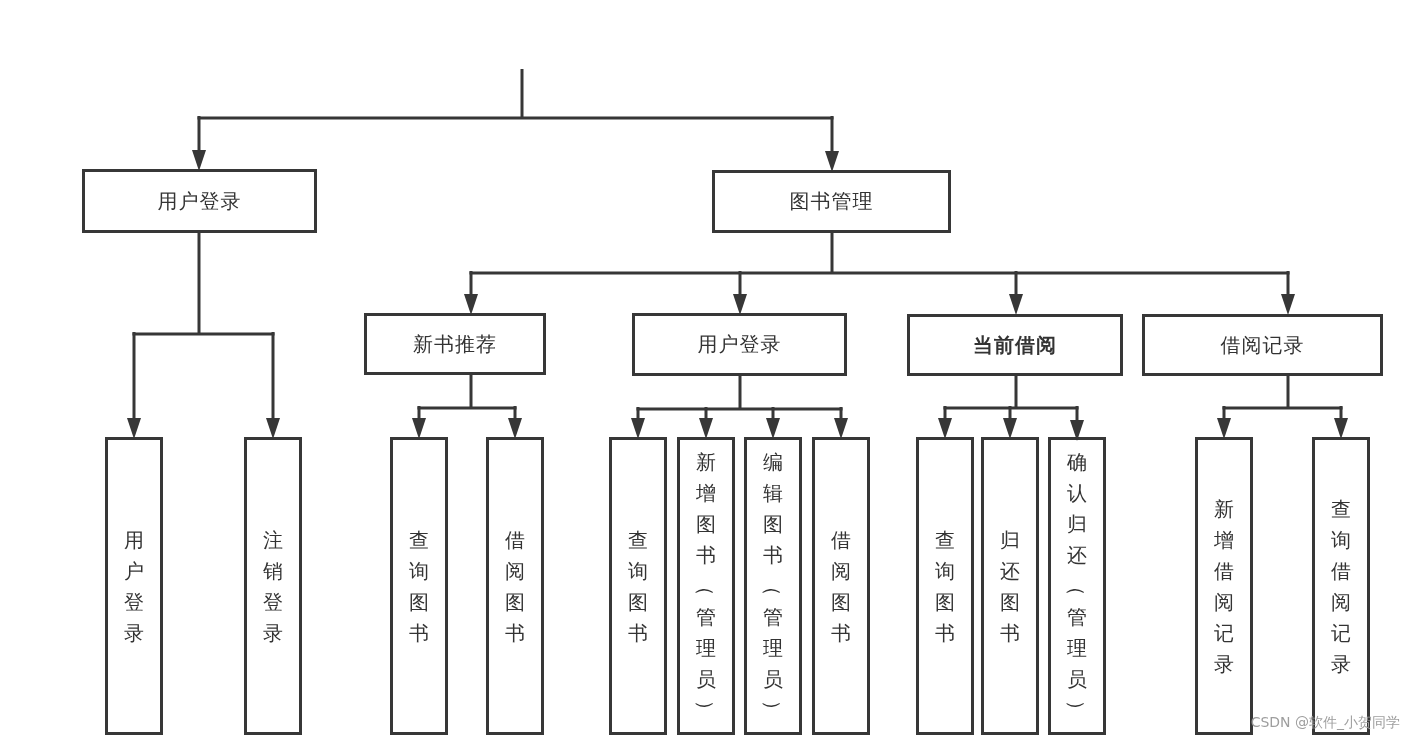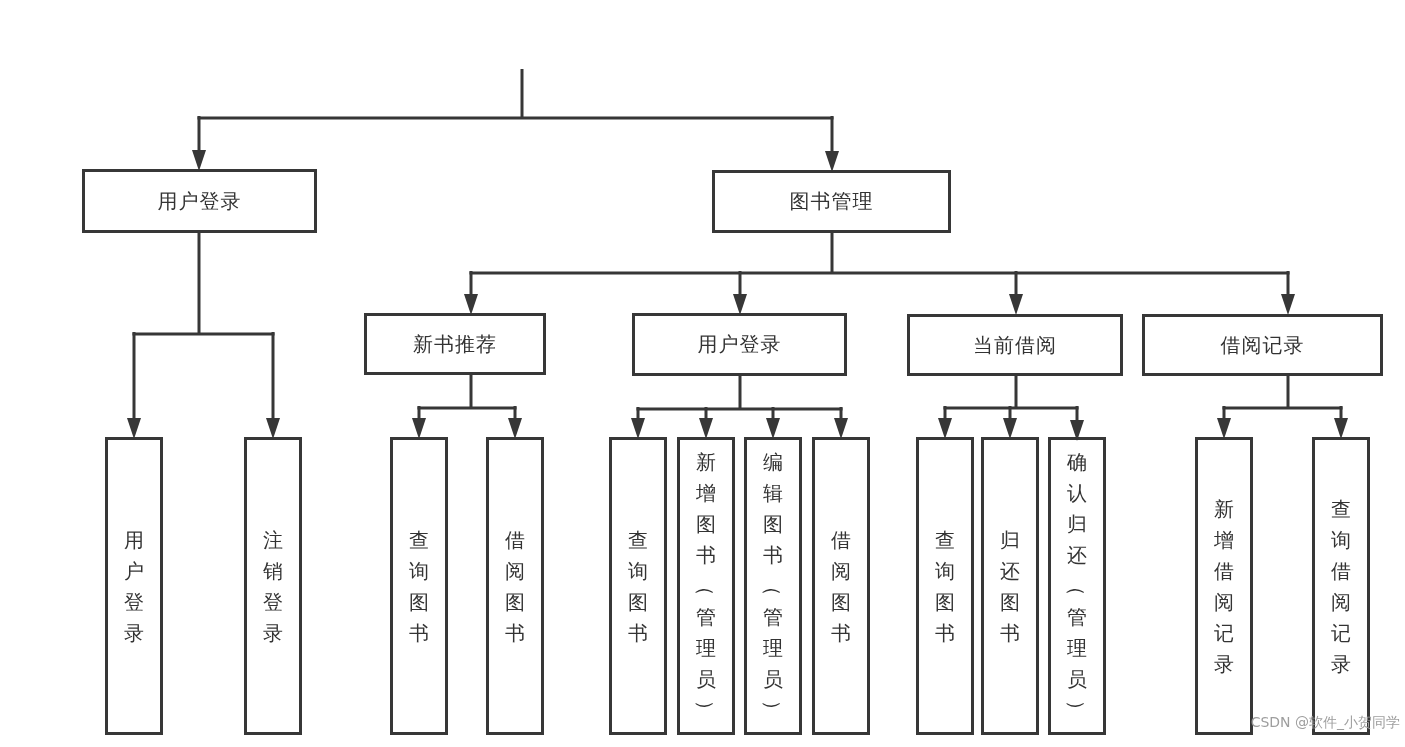--- a/index.html
+++ b/index.html
@@ -62,21 +62,21 @@
     white-space: nowrap;
     text-align: right;
   }
 
   
   #node-root            { left: 18px;   top: 13px;  width: 1003px; height: 56px; }
   #node-user-login      { left: 82px;   top: 169px; width: 235px;  height: 64px; }
   #node-book-mgmt       { left: 712px;  top: 170px; width: 239px;  height: 63px; }
   #node-new-book-rec    { left: 364px;  top: 313px; width: 182px;  height: 62px; }
   #node-book-borrow     { left: 632px;  top: 313px; width: 215px;  height: 63px; }
-  #node-current-borrow  { left: 907px;  top: 314px; width: 216px;  height: 62px; }
+  #node-current-borrow  { left: 907px;  top: 314px; width: 216px;  height: 62px; font-weight: bold; }
   #node-borrow-records  { left: 1142px; top: 314px; width: 241px;  height: 62px; }
 
   .leaf { top: 437px; width: 58px; height: 298px; }
   #leaf-user-login        { left: 105px; }
   #leaf-logout            { left: 244px; }
   #leaf-nbr-query         { left: 390px; }
   #leaf-nbr-borrow        { left: 486px; }
   #leaf-bb-query          { left: 609px; }
   #leaf-bb-add            { left: 677px; }
   #leaf-bb-edit           { left: 744px; }

